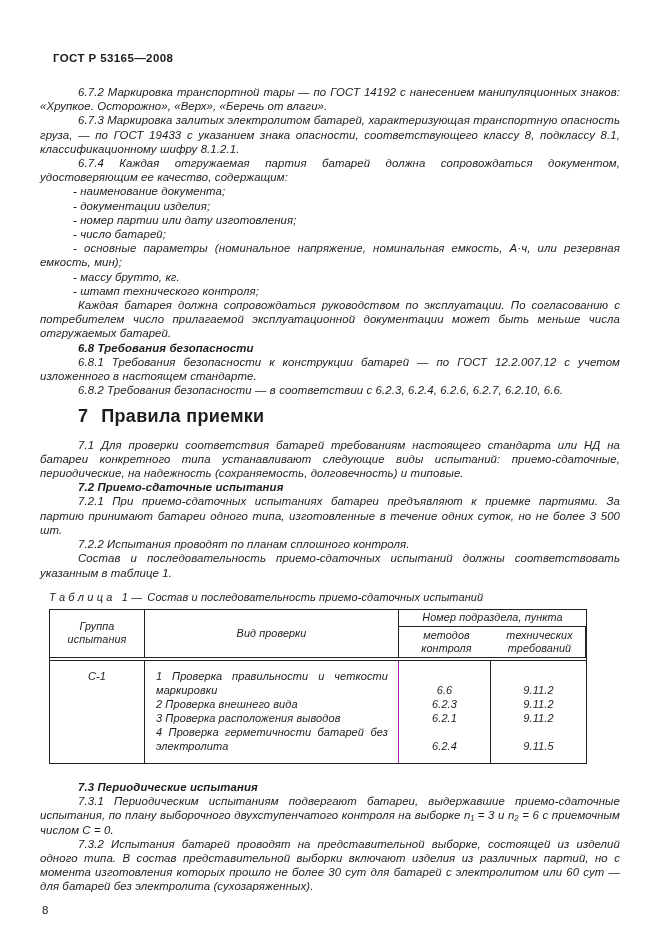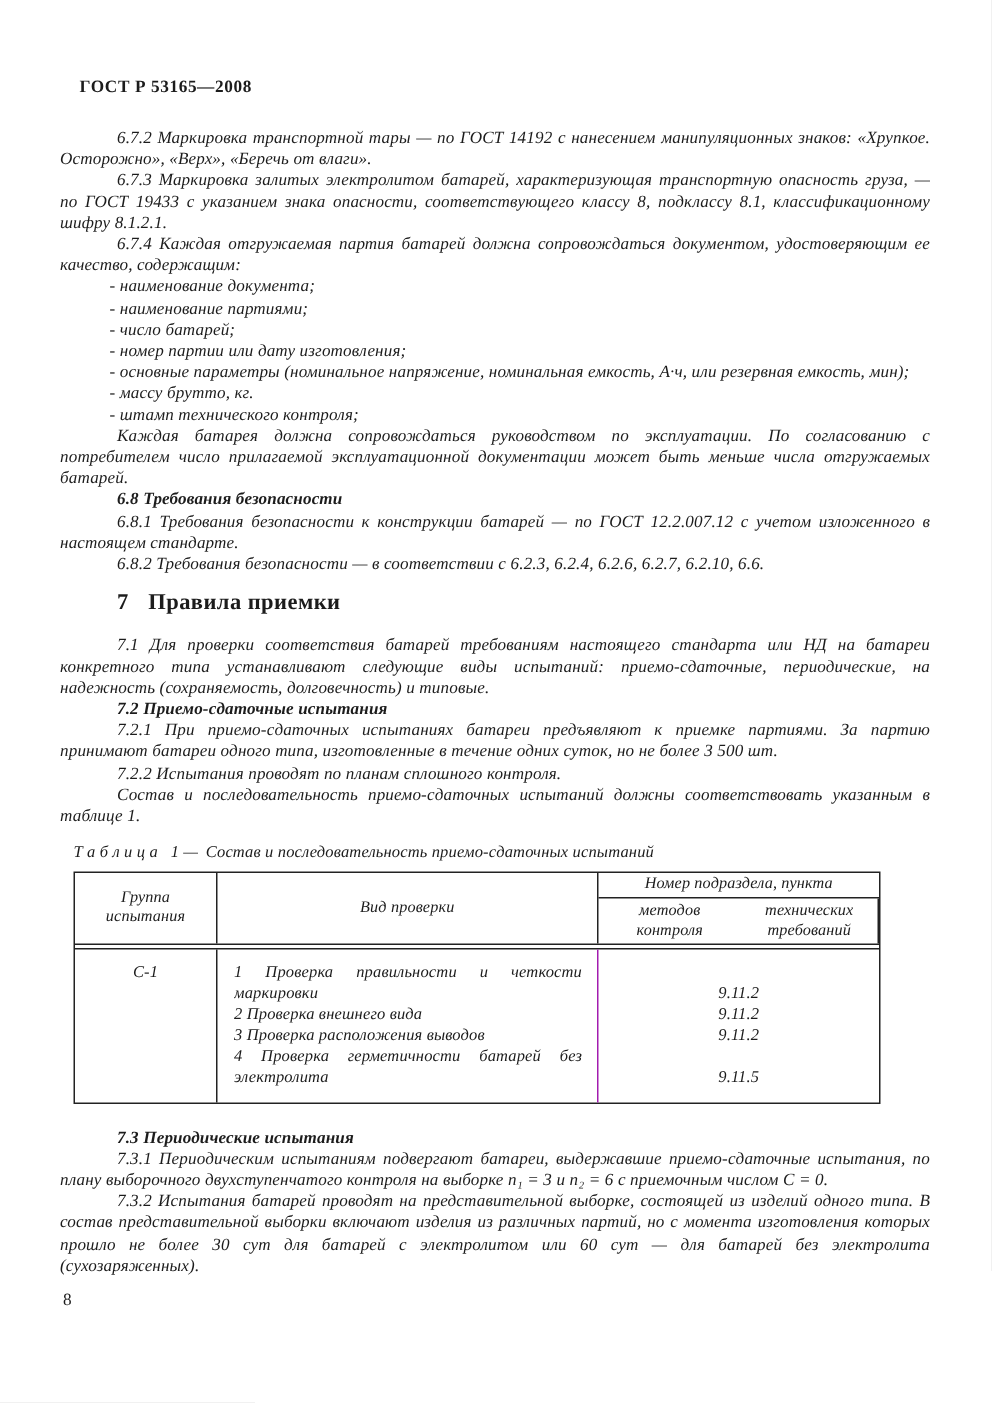--- a/index.html
+++ b/index.html
@@ -4,21 +4,21 @@
 <style>
   * { box-sizing: border-box; margin: 0; padding: 0; }
   html, body { background: #e8e8e8; }
   .page {
     position: relative;
     width: 661px;
     height: 935px;
     margin: 0 auto;
     background: #ffffff;
     color: #1c1c1c;
-    font-family: Liberation Serif, serif;
+    font-family: Liberation Sans, sans-serif;
     padding: 52px 41px 0 40px;
     overflow: hidden;
   }
   .doc-header {
     font-weight: bold;
     font-size: 11.5px;
     letter-spacing: 0.4px;
     margin: 0 0 21px 13px;
   }
   .flow {
@@ -26,21 +26,21 @@
     font-size: 11.4px;
     line-height: 14.2px;
     letter-spacing: 0.1px;
   }
   .jp { text-align: justify; text-indent: 38px; }
   .li { text-align: left; padding-left: 33px; }
   .subhead { font-weight: bold; text-indent: 38px; }
   .chapter {
     font-style: normal;
     font-weight: bold;
-    font-size: 15px;
+    font-size: 18px;
     letter-spacing: 0.3px;
     margin: 12px 0 14px 38px;
   }
   .ch-num { margin-right: 13px; }
   .t-caption { margin: 10px 0 5px 9px; font-size: 11px; }
   .cap-label { white-space: pre-wrap; }
   .cap-text { margin-left: 5px; }
 
   
   .gtable {
@@ -89,23 +89,23 @@
   <div class="doc-header">ГОСТ Р 53165—2008</div>
 
   <div class="flow">
 
     <p class="jp">6.7.2 Маркировка транспортной тары — по ГОСТ 14192 с нанесением манипуляционных знаков: «Хрупкое. Осторожно», «Верх», «Беречь от влаги».</p>
     <p class="jp">6.7.3 Маркировка залитых электролитом батарей, характеризующая транспортную опасность груза, — по ГОСТ 19433 с указанием знака опасности, соответствующего классу 8, подклассу 8.1, классификационному шифру 8.1.2.1.</p>
     <p class="jp">6.7.4 Каждая отгружаемая партия батарей должна сопровождаться документом, удостоверяющим ее качество, содержащим:</p>
 
     <div>
       <p class="li">- наименование документа;</p>
-      <p class="li">- наименование партиями;</p>
+      <p class="li">- документации изделия;</p>
+      <p class="li">- номер партии или дату изготовления;</p>
       <p class="li">- число батарей;</p>
-      <p class="li">- номер партии или дату изготовления;</p>
       <p class="jp" style="text-indent:33px">- основные параметры (номинальное напряжение, номинальная емкость, А·ч, или резервная емкость, мин);</p>
       <p class="li">- массу брутто, кг.</p>
       <p class="li">- штамп технического контроля;</p>
     </div>
 
     <p class="jp">Каждая батарея должна сопровождаться руководством по эксплуатации. По согласованию с потребителем число прилагаемой эксплуатационной документации может быть меньше числа отгружаемых батарей.</p>
     <p class="subhead">6.8 Требования безопасности</p>
     <p class="jp">6.8.1 Требования безопасности к конструкции батарей — по ГОСТ 12.2.007.12 с учетом изложенного в настоящем стандарте.</p>
     <p class="jp">6.8.2 Требования безопасности — в соответствии с 6.2.3, 6.2.4, 6.2.6, 6.2.7, 6.2.10, 6.6.</p>
 
@@ -136,20 +136,26 @@
         </div>
       </div>
       <div class="tbody">
         <div class="td-group">С-1</div>
         <div class="td-check">
           <div class="itm h2l">1 Проверка правильности и четкости маркировки</div>
           <div class="itm h1l">2 Проверка внешнего вида</div>
           <div class="itm h1l">3 Проверка расположения выводов</div>
           <div class="itm h2l">4 Проверка герметичности батарей без электролита</div>
         </div>
+        <div class="td-vals">
+          <div class="val h2l">6.6</div>
+          <div class="val h1l">6.2.3</div>
+          <div class="val h1l">6.2.1</div>
+          <div class="val h2l">6.2.4</div>
+        </div>
         <div class="td-vals td-vals-last">
           <div class="val h2l">9.11.2</div>
           <div class="val h1l">9.11.2</div>
           <div class="val h1l">9.11.2</div>
           <div class="val h2l">9.11.5</div>
         </div>
       </div>
     </div>
 
     <p class="subhead" style="margin-top:16px">7.3 Периодические испытания</p>

